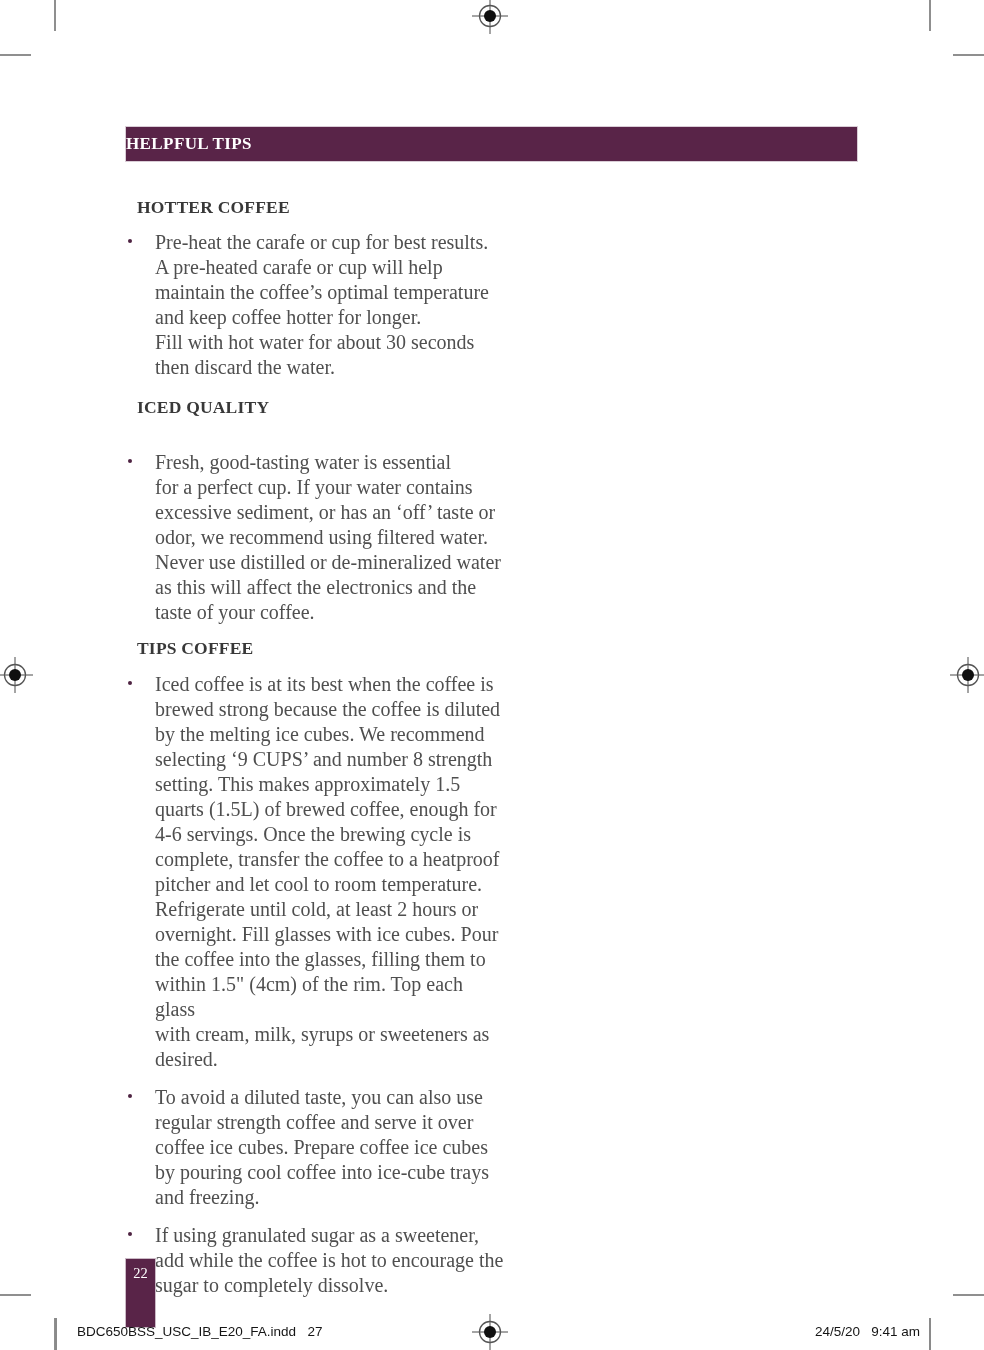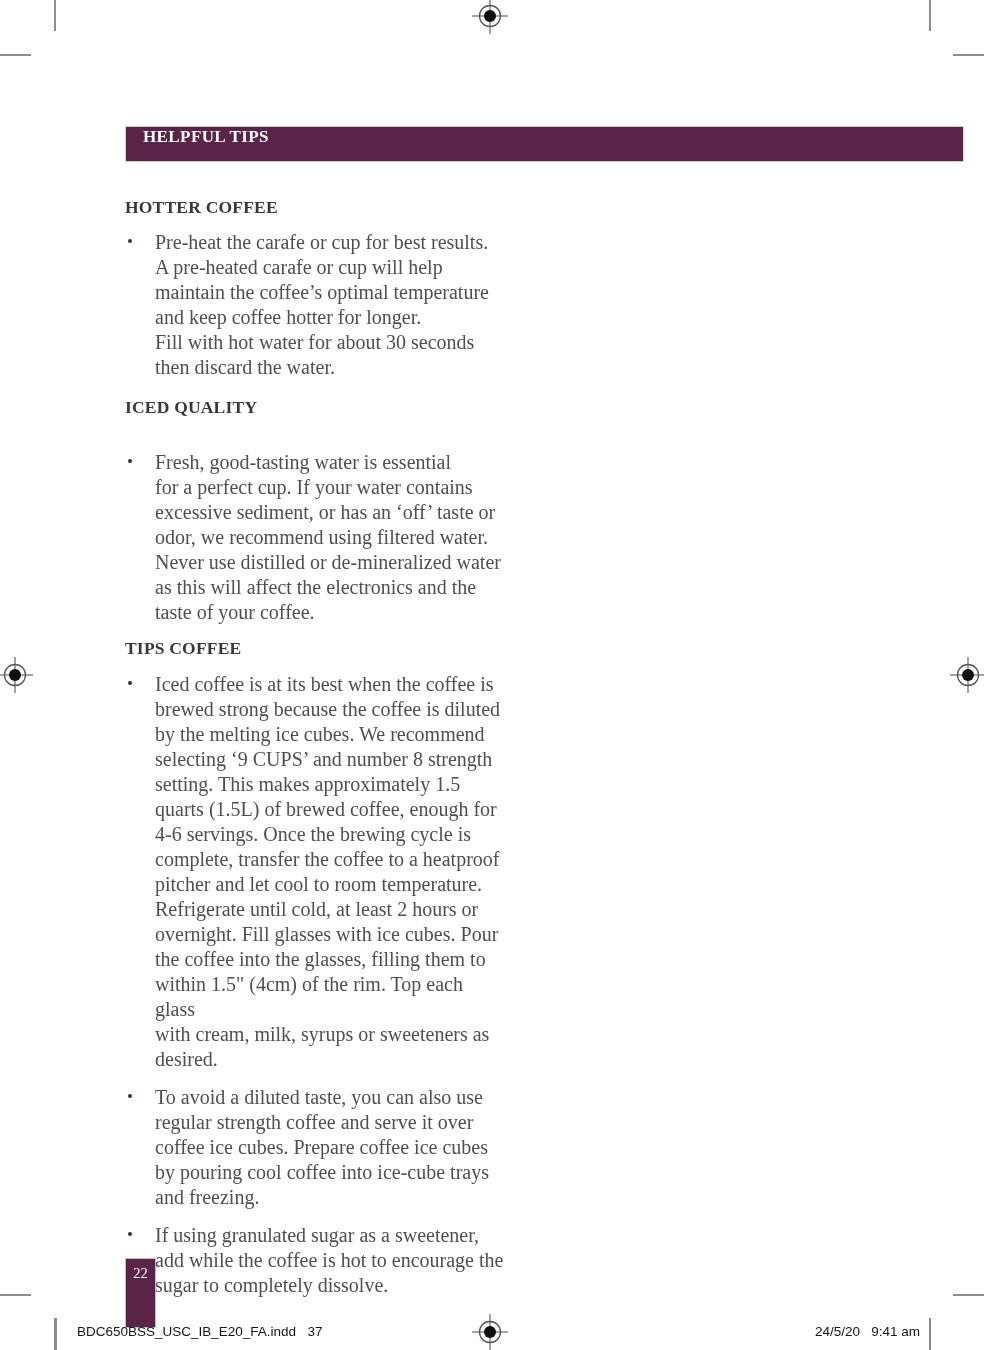--- a/index.html
+++ b/index.html
@@ -8,29 +8,29 @@
   .page {
     position:relative; width:984px; height:1350px; background:#ffffff;
     font-family:"Liberation Serif","DejaVu Serif",serif; overflow:hidden;
   }
   
   .crop { position:absolute; background:var(--mark); }
   
   .reg { position:absolute; width:36px; height:36px; }
   
   .banner {
-    position:absolute; left:125px; top:126px; width:839px; height:36px;
+    position:absolute; left:125px; top:126px; width:733px; height:36px;
     background:var(--accent); border:1px solid #d9cdd6;
-    display:flex; align-items:flex-start; padding-left:17px;
+    display:flex; align-items:center; 
   }
   .banner span {
     color:#ffffff; font-size:17px; font-weight:bold; letter-spacing:0.4px;
   }
   .sec-heading {
-    position:absolute; left:125px; color:var(--heading);
+    position:absolute; left:137px; color:var(--heading);
     font-size:17.5px; font-weight:bold; letter-spacing:0.2px;
   }
   .bullets { position:absolute; left:125px; width:380px; list-style:none; }
   .bullets li { position:relative; padding-left:30px; margin-bottom:13px; }
   .bullets li:last-child { margin-bottom:0; }
   .dot {
     position:absolute; left:3px; top:9px; width:4px; height:4px;
     border-radius:50%; background:#4d2342;
   }
   .btext {
@@ -157,16 +157,16 @@
 sugar to completely dissolve.</span>
     </li>
   </ul>
 
   <div class="pagenum-box">
     <span>22</span>
   </div>
 
   <div class="fline" style="left:55px;top:1318px;width:1.5px;height:32px"></div>
   <div class="fline" style="left:929px;top:1318px;width:1.5px;height:32px"></div>
-  <div class="footer-text footer-left">BDC650BSS_USC_IB_E20_FA.indd   37</div>
+  <div class="footer-text footer-left">BDC650BSS_USC_IB_E20_FA.indd   27</div>
   <div class="footer-text footer-right">24/5/20   9:41 am</div>
 
 </div>
 
 </body></html>

